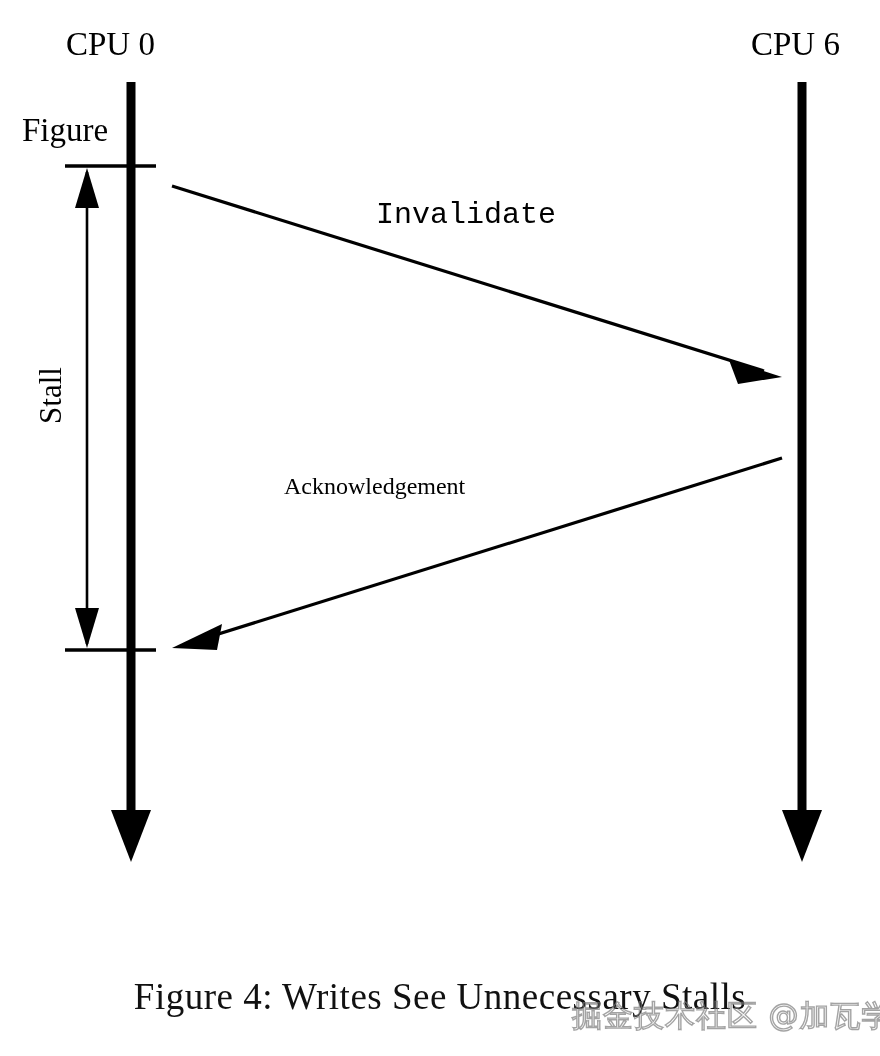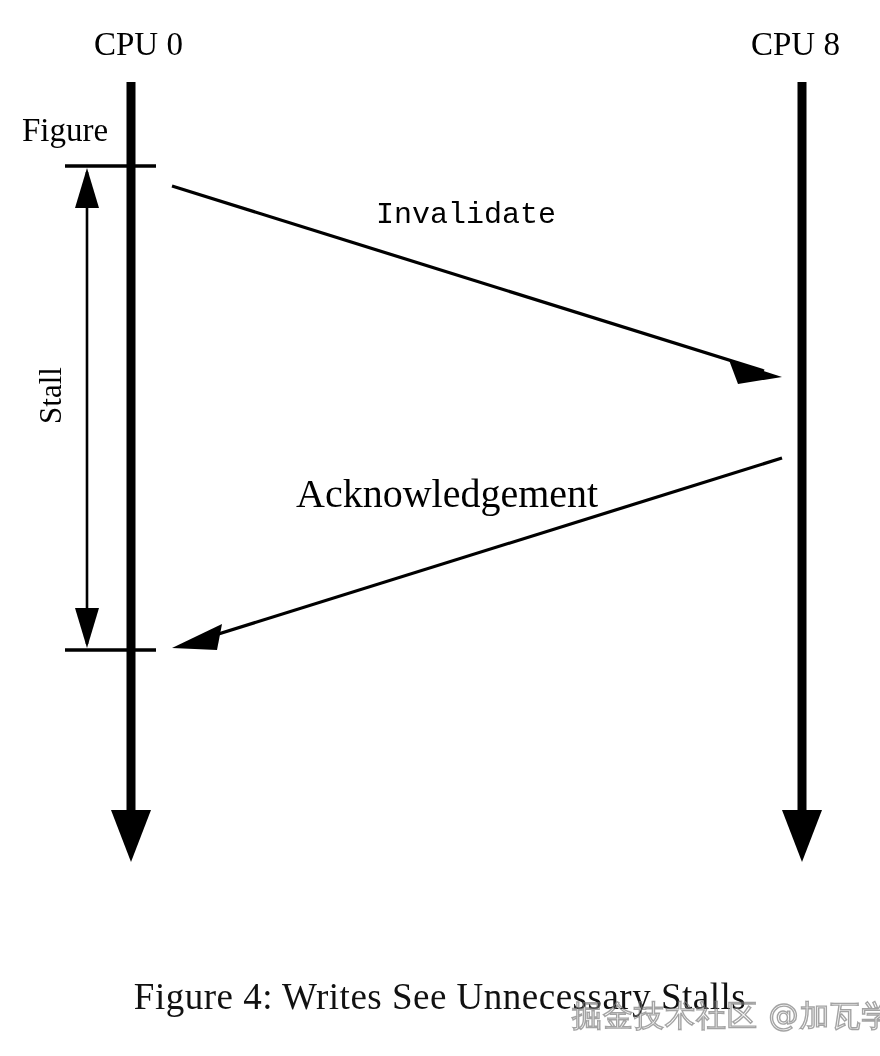--- a/index.html
+++ b/index.html
@@ -31,21 +31,21 @@
     display: block;
   }
   .lbl {
     position: absolute;
     white-space: nowrap;
     line-height: 1;
     font-family: "Liberation Serif", "DejaVu Serif", serif;
     color: #000000;
   }
   #cpu0-label {
-    left: 94px;
+    left: 66px;
     top: 28px;
     font-size: 33px;
   }
   #cpu1-label {
     left: 751px;
     top: 28px;
     font-size: 33px;
   }
   #write-label {
     left: 22px;
@@ -61,23 +61,23 @@
     width: 80px;
     text-align: center;
   }
   #invalidate-label {
     left: 376px;
     top: 200px;
     font-size: 30px;
     font-family: Liberation Mono, monospace;
   }
   #ack-label {
-    left: 296px;
+    left: 284px;
     top: 474px;
-    font-size: 40px;
+    font-size: 24px;
   }
   #caption {
     position: absolute;
     left: 0;
     top: 975px;
     width: 880px;
     text-align: center;
     font-size: 37px;
     letter-spacing: 0.5px;
     font-family: "Liberation Serif", "DejaVu Serif", serif;
@@ -128,21 +128,21 @@
     </g>
 
     <g>
       <line x1="782" y1="458" x2="196" y2="641" stroke="#000000" stroke-width="3.2"></line>
       <polygon points="172,648 222,624 217,650" fill="#000000"></polygon>
     </g>
   </svg>
 
   <div class="lbl" id="cpu0-label">CPU 0</div>
 
-  <div class="lbl" id="cpu1-label">CPU 8</div>
+  <div class="lbl" id="cpu1-label">CPU 6</div>
 
   <div class="lbl" id="write-label">Figure</div>
 
   <div class="lbl" id="stall-label">Stall</div>
 
   <div class="lbl" id="invalidate-label">Invalidate</div>
 
   <div class="lbl" id="ack-label">Acknowledgement</div>
 
   <div id="caption">Figure 4:  Writes See Unnecessary Stalls</div>

